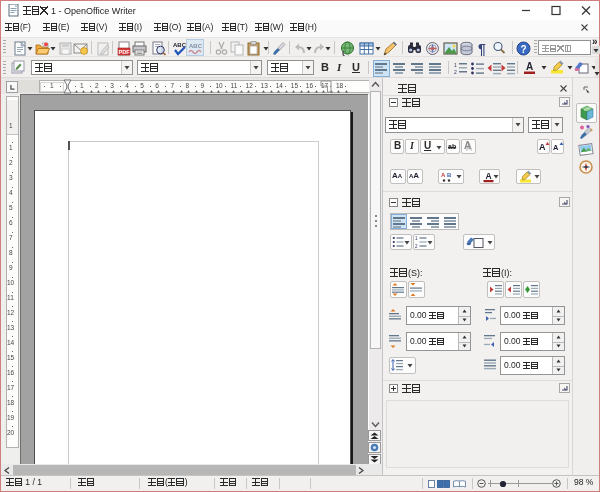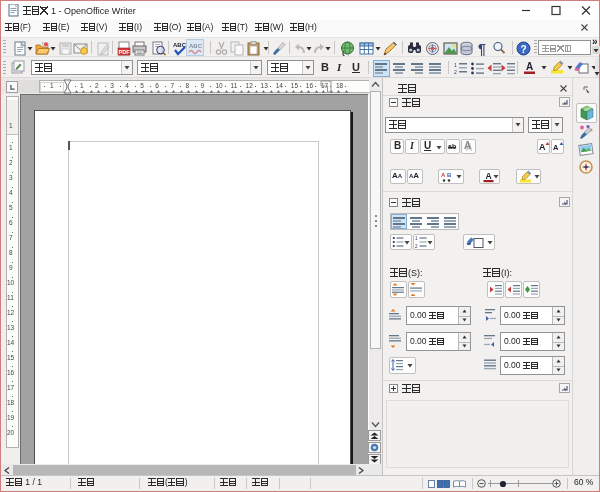--- a/index.html
+++ b/index.html
@@ -929,13 +929,13 @@
 <div class="ab" style="left:517px;top:479px;width:1px;height:7px;background:#9a9a9a;"></div>
 <svg class="ab" style="left:498px;top:479px" width="8" height="8" viewBox="0 0 8 8">
       <circle cx="4" cy="4" r="3.1" fill="#223"></circle>
     </svg>
 <svg class="ab" style="left:551px;top:478px" width="9" height="9" viewBox="0 0 9 9">
       <circle cx="4.5" cy="4.5" r="3.8" fill="none" stroke="#555"></circle>
       <line x1="2.5" y1="4.5" x2="6.5" y2="4.5" stroke="#555"></line>
       <line x1="4.5" y1="2.5" x2="4.5" y2="6.5" stroke="#555"></line>
     </svg>
 <div class="sep1" style="left:566px;top:477px;height:11px;"></div>
-<div class="t" style="left:573px;top:477px;font-size:8.5px;">60 %</div>
+<div class="t" style="left:573px;top:477px;font-size:8.5px;">98 %</div>
 </div>
 </body></html>

